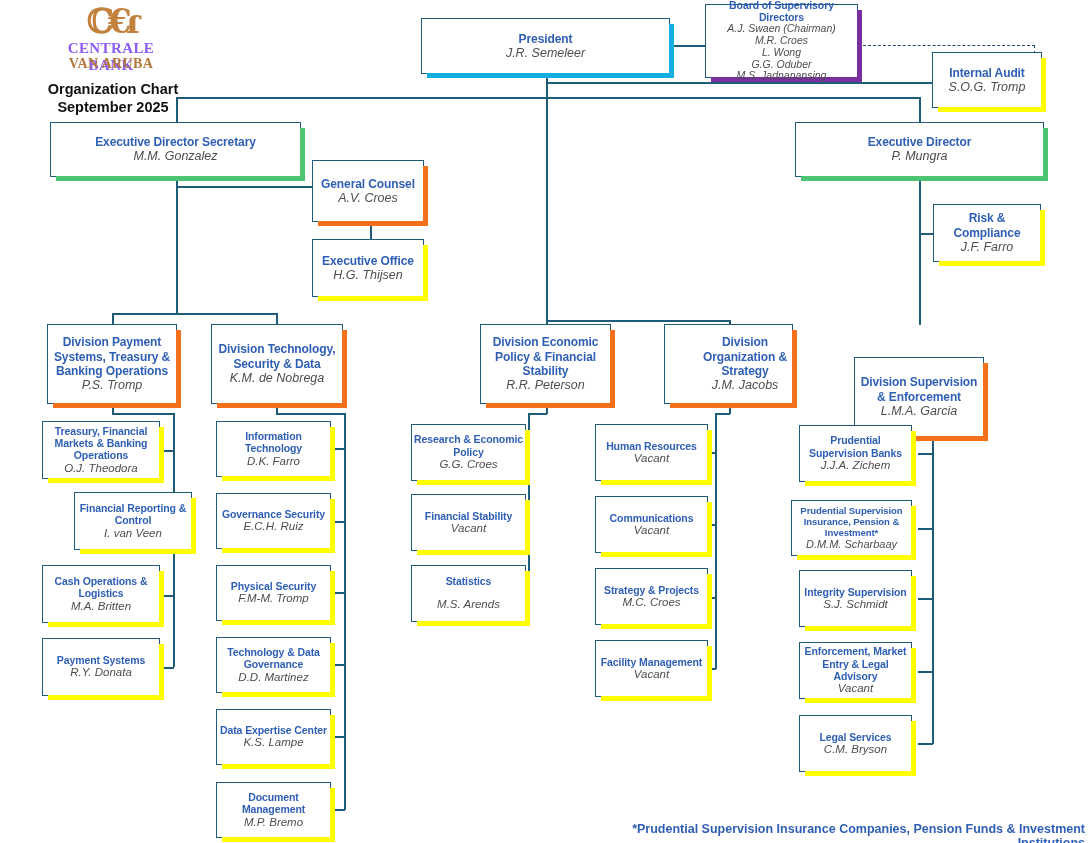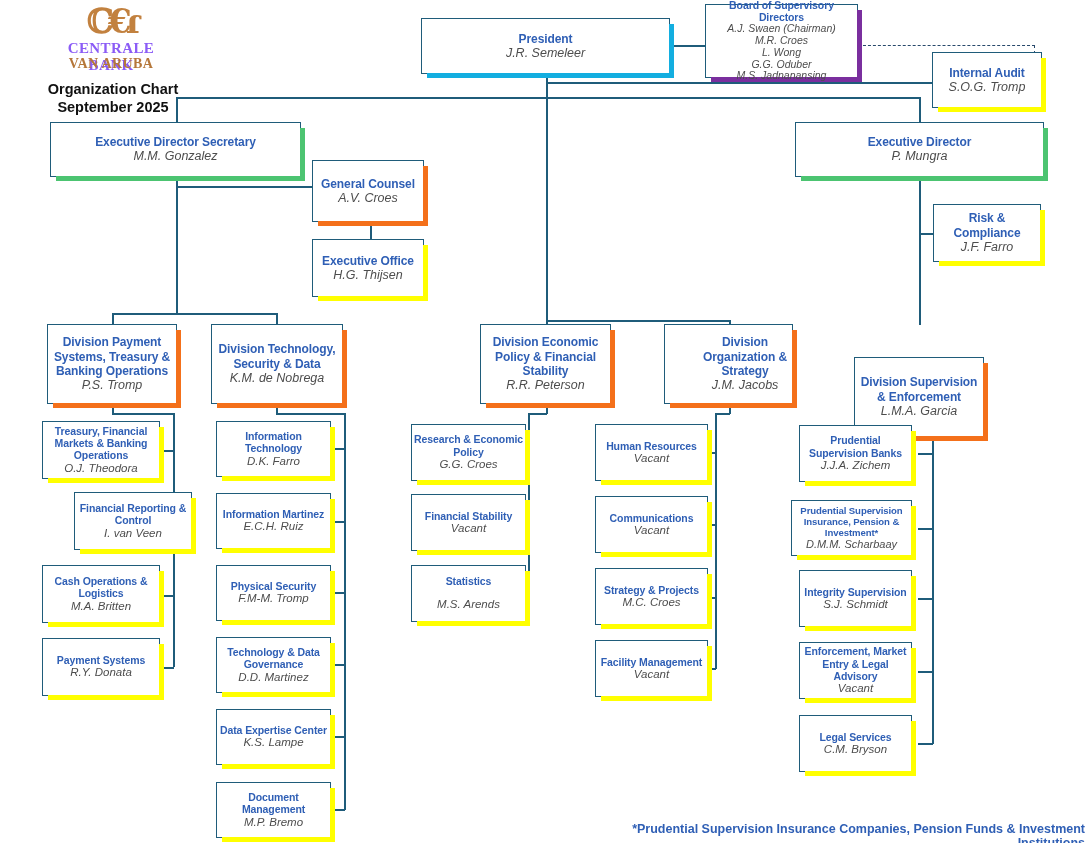--- a/index.html
+++ b/index.html
@@ -268,21 +268,21 @@
   <div class="node sh-yellow small" style="left:42px;top:638px;width:118px;height:58px;">
     <div class="title">Payment Systems</div>
     <div class="person">R.Y. Donata</div>
   </div>
 
   <div class="node sh-yellow small" style="left:216px;top:421px;width:115px;height:56px;">
     <div class="title">Information Technology</div>
     <div class="person">D.K. Farro</div>
   </div>
   <div class="node sh-yellow small" style="left:216px;top:493px;width:115px;height:56px;">
-    <div class="title">Information Martinez</div>
+    <div class="title">Governance Security</div>
     <div class="person">E.C.H. Ruiz</div>
   </div>
   <div class="node sh-yellow small" style="left:216px;top:565px;width:115px;height:56px;">
     <div class="title">Physical Security</div>
     <div class="person">F.M-M. Tromp</div>
   </div>
   <div class="node sh-yellow small" style="left:216px;top:637px;width:115px;height:56px;">
     <div class="title">Technology &amp; Data Governance</div>
     <div class="person">D.D. Martinez</div>
   </div>

